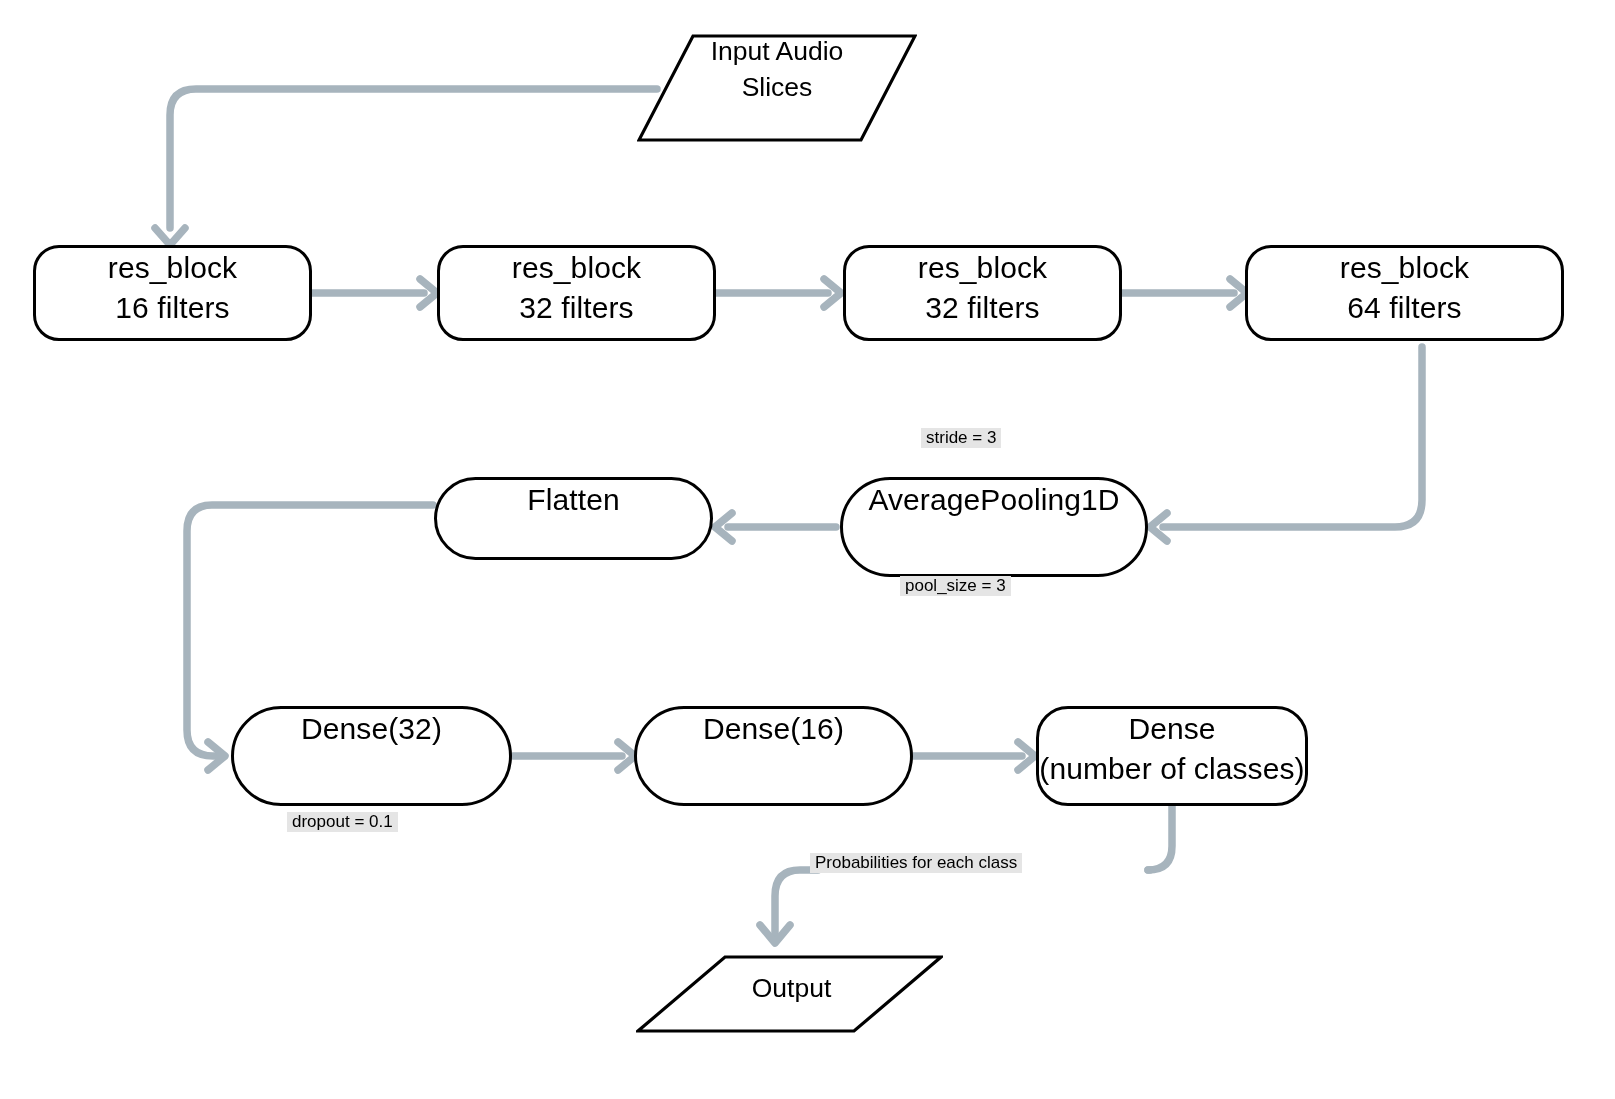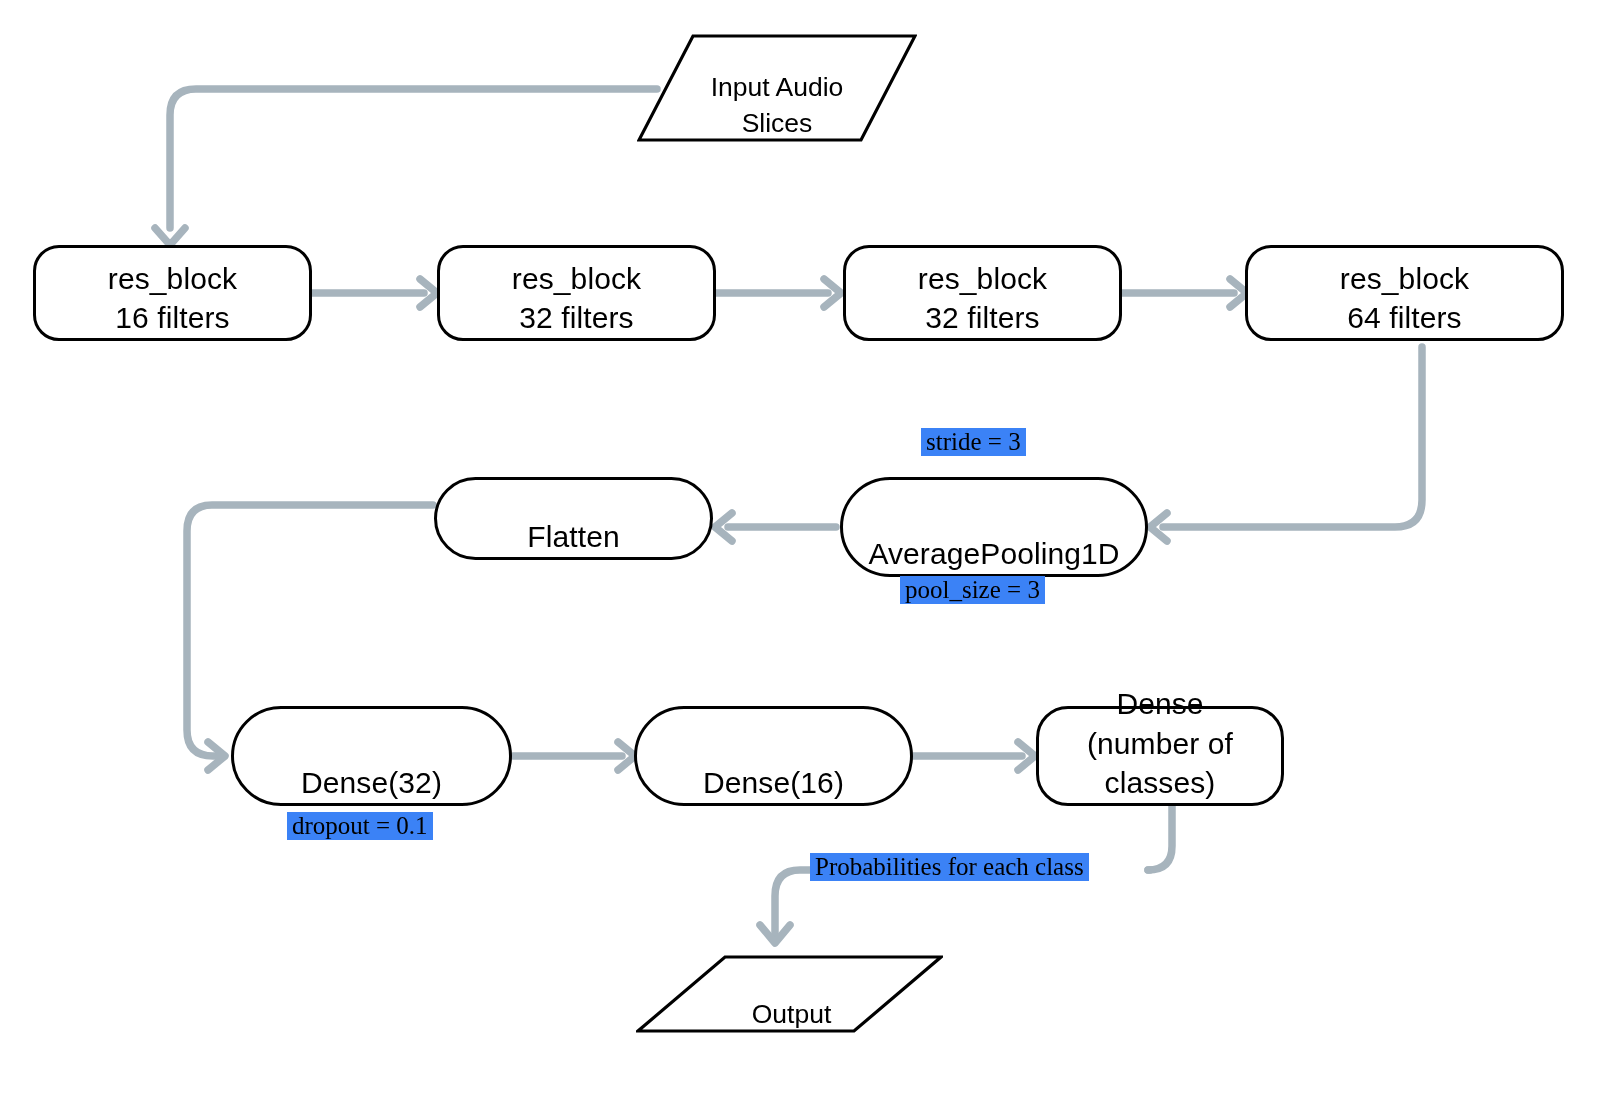--- a/index.html
+++ b/index.html
@@ -22,21 +22,21 @@
     left: 0;
     top: 0;
     width: 1615px;
     height: 1099px;
     pointer-events: none;
   }
   .node {
     position: absolute;
     box-sizing: border-box;
     display: flex;
-    align-items: flex-end;
+    align-items: flex-start;
     justify-content: center;
     text-align: center;
     color: #000000;
     background: #ffffff;
     z-index: 2;
   }
   .rounded-box {
     border: 3.2px solid #000000;
     border-radius: 26px;
     font-size: 30px;
@@ -58,26 +58,25 @@
   .parallelogram .para-label {
     position: relative;
     z-index: 2;
     font-size: 26.5px;
     line-height: 1.35;
     color: #000000;
   }
   .edge-label {
     position: absolute;
     color: #000000;
-    font-size: 25px;
+    font-size: 17px;
     white-space: nowrap;
     z-index: 3;
-    background: #3b82f6;
+    background: #e5e5e5;
     padding: 0 5px;
-    font-family: Liberation Serif, serif;
   }
   .node-line {
     display: block;
   }
 </style>
 </head>
 <body>
 
 <div id="canvas">
 
@@ -196,21 +195,21 @@
       <span class="node-line">Dense(32)</span>
     </div>
   </div>
 
   <div class="node rounded-box" style="left:634px; top:706px; width:279px; height:100px; border-radius:50px;">
     <div>
       <span class="node-line">Dense(16)</span>
     </div>
   </div>
 
-  <div class="node rounded-box" style="left:1036px; top:706px; width:248px; height:100px; border-radius:32px;">
+  <div class="node rounded-box" style="left:1036px; top:706px; width:272px; height:100px; border-radius:32px;">
     <div>
       <span class="node-line">Dense</span>
       <span class="node-line">(number of classes)</span>
     </div>
   </div>
 
   <div class="node parallelogram" style="left:636px; top:955px; width:307px; height:78px;">
     <svg class="para-shape" viewBox="0 0 307 78" preserveAspectRatio="none" xmlns="http://www.w3.org/2000/svg">
       <polygon points="89,2 305,2 218,76 2,76" fill="#ffffff" stroke="#000000" stroke-width="3.2" vector-effect="non-scaling-stroke"></polygon>
     </svg>

